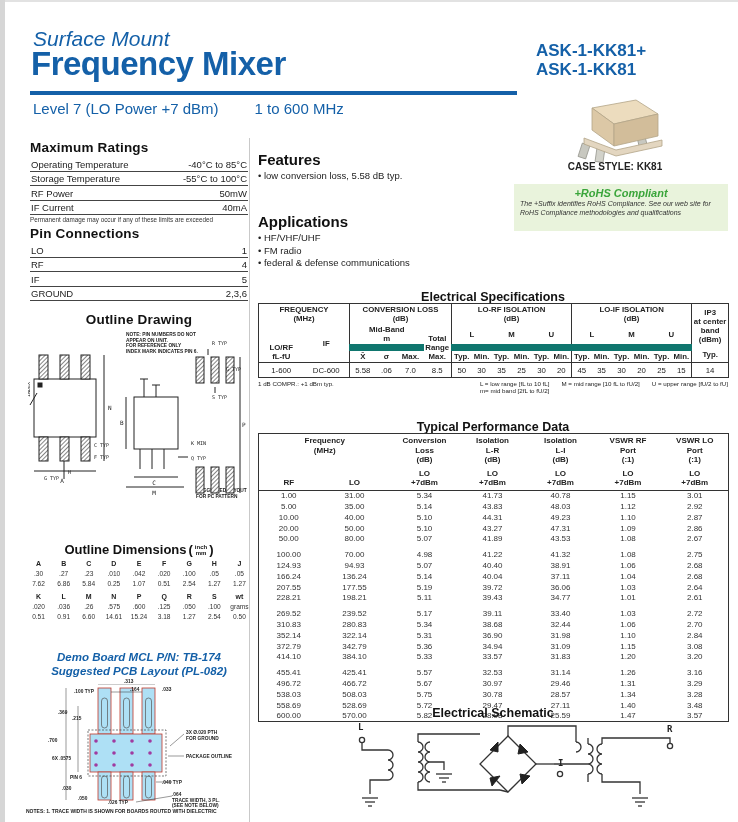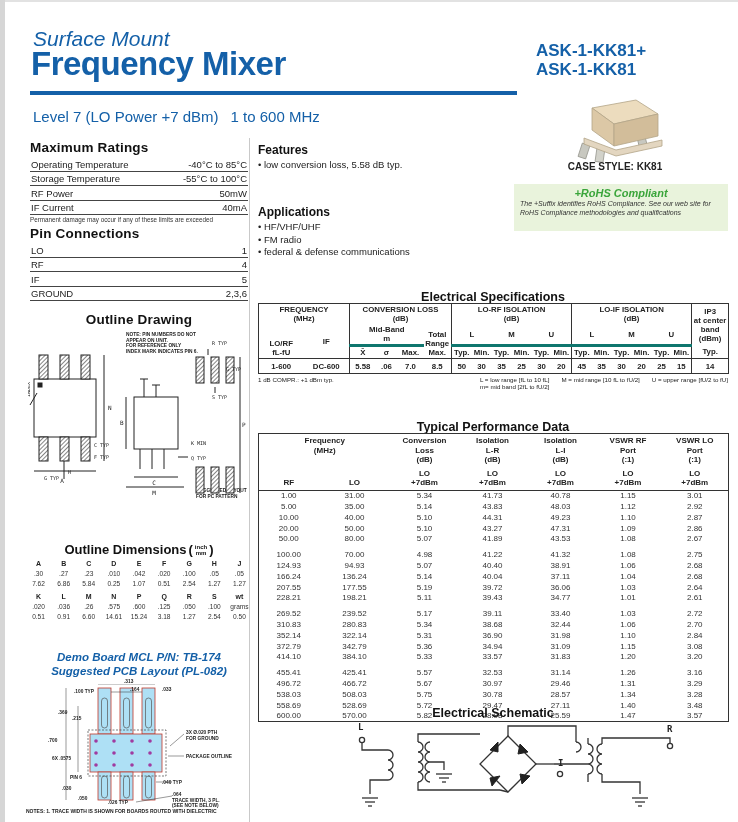--- a/index.html
+++ b/index.html
@@ -8,48 +8,48 @@
   .edge-left { position:absolute; left:0; top:0; width:5px; height:100%; background:#d6d6d6; }
   .edge-top { position:absolute; left:0; top:0; width:100%; height:2px; background:#e2e2e2; }
   .col-divider { position:absolute; left:249px; top:138px; width:1px; height:684px; background:#c9c9c9; }
   .pre { white-space:pre-line; }
 
   
   .surface-mount { position:absolute; left:33px; top:27px; font-style:italic; font-size:21px; color:#1460a8; }
   .main-title { position:absolute; left:31px; top:45px; font-size:33px; font-weight:bold; color:#1460a8; letter-spacing:-0.5px; }
   .part-numbers { position:absolute; left:536px; top:42px; font-size:17px; font-weight:bold; color:#1460a8; line-height:1.1; }
   .title-rule { position:absolute; left:30px; top:91px; width:487px; height:4px; background:#1460a8; }
-  .subtitle { position:absolute; left:33px; top:108px; font-size:15px; color:#1460a8; display:flex; gap:12px; }
+  .subtitle { position:absolute; left:33px; top:100px; font-size:15px; color:#1460a8; display:flex; gap:36px; }
 
   
   .lsection { position:absolute; left:30px; width:218px; }
   .lsection h3 { font-size:13.5px; font-weight:bold; color:#111; margin-bottom:2px; letter-spacing:0.2px; }
   .kv-row { display:flex; justify-content:space-between; font-size:9.5px; color:#222; border-bottom:1px solid #444; padding:1.5px 1px 1px 1px; line-height:11px;align-items:center; }
   .tiny-note { font-size:6.3px; color:#333; margin-top:1px; }
 
   
   .rsection { position:absolute; left:258px; width:260px; }
-  .rsection h3 { font-size:12px; font-weight:bold; color:#111; margin-bottom:2px; }
+  .rsection h3 { font-size:15px; font-weight:bold; color:#111; margin-bottom:2px;margin-top:8px; }
   .blist div { font-size:9.5px; color:#222; line-height:12.5px; }
 
   .case-style { position:absolute; left:520px; top:161px; width:190px; text-align:center; font-size:10px; font-weight:bold; color:#222; }
   .rohs-box { position:absolute; left:514px; top:184px; width:214px; height:47px; background:#e9f3dc; padding:3px 6px; text-align:center; }
   .rohs-title { font-size:11px; font-weight:bold; font-style:italic; color:#3aa53a; }
   .rohs-text { font-size:7px; font-style:italic; color:#333; line-height:8.5px; text-align:left; margin-top:1px; }
 
   
   .table-title { position:absolute; left:258px; width:470px; text-align:center; font-size:12.5px; font-weight:bold; color:#111; }
 
   
   .spec-wrap { position:absolute; left:258px; top:303px; width:470px; }
   table.spec { width:100%; border-collapse:collapse; border:1.2px solid #333; table-layout:fixed; }
   table.spec th, table.spec td { font-size:7.8px; color:#222; text-align:center; padding:1px 0; font-weight:bold; white-space:pre-line; line-height:9px; }
-  table.spec td { font-weight:bold; }
+  table.spec td { font-weight:normal; }
   .bR { border-right:1px solid #333; }
-  .bB { border-bottom:3px solid #0f766e; }
+  .bB { border-bottom:7px solid #0f766e; }
   table.spec thead { border-bottom:1px solid #333; }
   table.spec tbody td { padding:2.5px 0; }
   .spec-notes { display:flex; font-size:6.2px; color:#222; margin-top:1.5px; gap:14px; }
   .spec-notes .right-group { margin-left:auto; display:flex; gap:12px; }
 
   
   .perf-wrap { position:absolute; left:258px; top:433px; width:470px; }
   table.perf { width:100%; border-collapse:collapse; border:1.2px solid #333; table-layout:fixed; }
   table.perf th { font-size:8px; font-weight:bold; color:#222; white-space:pre-line; line-height:9.5px; padding:2px 0; vertical-align:top; }
   table.perf th.sub { vertical-align:bottom; padding-bottom:2px; }

